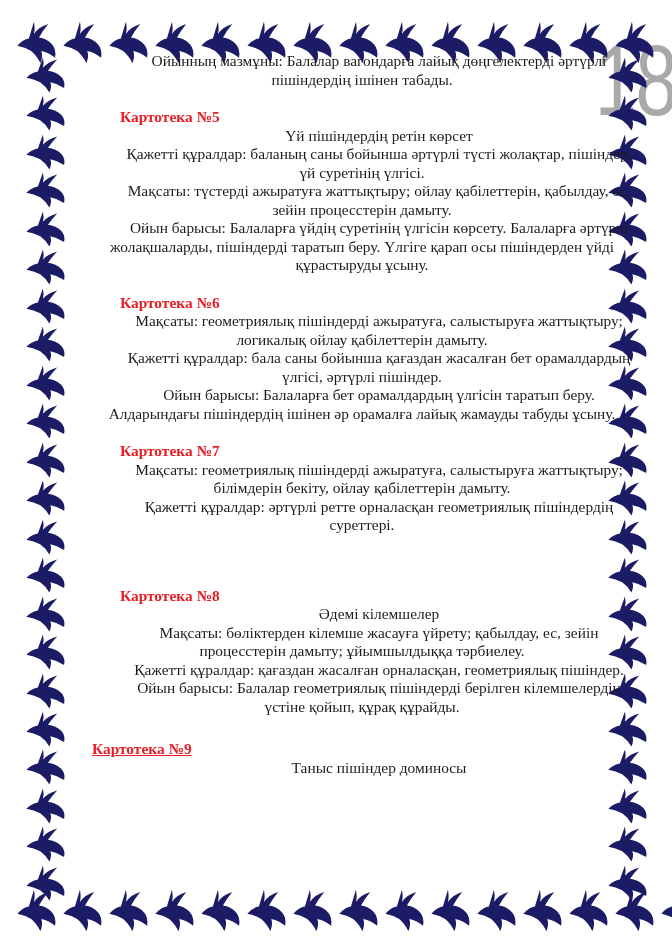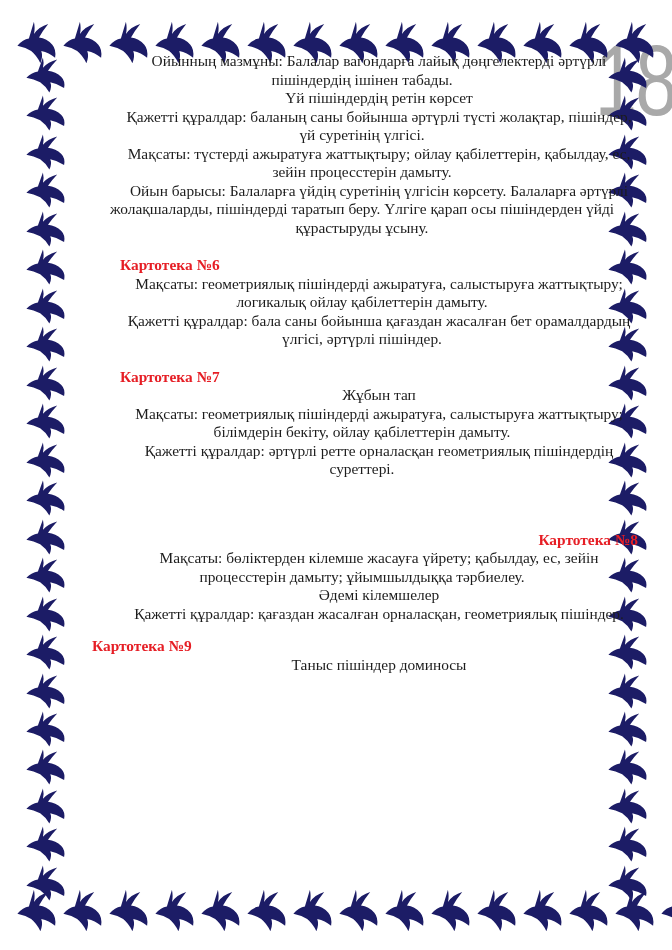--- a/index.html
+++ b/index.html
@@ -37,22 +37,22 @@
   
   .content{
     position:absolute;z-index:2;left:86px;top:52px;width:552px;
     font-size:15.4px;line-height:18.5px;color:var(--ink);
   }
   .content p{margin:0;}
   p.indent{text-indent:34px;text-align:center;}
   p.heading{
     color:var(--red);font-weight:bold;text-indent:34px;margin-top:19px;
   }
-  p.heading.gap-large{margin-top:52px;text-align:right;}
-  p.heading.gap-small{margin-top:14px;}
+  p.heading.gap-large{margin-top:52px;}
+  p.heading.gap-small{margin-top:24px;text-decoration:underline;}
   p.heading.flush{text-indent:6px;}
   .hidden-defs{position:absolute;width:0;height:0;overflow:hidden;}
 </style>
 </head>
 <body>
 
 <svg class="hidden-defs" aria-hidden="true">
   <symbol id="swallow" viewBox="0 0 100 100" preserveAspectRatio="none">
     <path d="M3,57 Q15,43 28,41 L39,4 Q42,20 39,31 Q50,15 70,9 Q58,24 50,39 Q67,41 79,55 Q88,66 85,84 Q72,73 55,69 Q59,81 53,96 Q45,79 33,69 Q19,60 3,57 Z"></path>
   </symbol>
@@ -286,41 +286,43 @@
       </svg>
       <svg class="bird" viewBox="0 0 100 100" preserveAspectRatio="none">
         <use href="#swallow"></use>
       </svg>
     </div>
 
   <div class="content">
     <p class="indent">Ойынның мазмұны: Балалар вагондарға лайық дөңгелектерді әртүрлі пішіндердің ішінен табады.</p>
     <div id="sections">
         <div>
+          <p class="heading">Картотека №5</p>
           <p class="indent">Үй пішіндердің ретін көрсет</p>
           <p class="indent">Қажетті құралдар: баланың саны бойынша әртүрлі түсті жолақтар, пішіндер, үй суретінің үлгісі.</p>
           <p class="indent">Мақсаты: түстерді ажыратуға жаттықтыру; ойлау қабілеттерін, қабылдау, ес, зейін процесстерін дамыту.</p>
           <p class="indent">Ойын барысы: Балаларға үйдің суретінің үлгісін көрсету. Балаларға әртүрлі жолақшаларды, пішіндерді таратып беру. Үлгіге қарап осы пішіндерден үйді құрастыруды ұсыну.</p>
         </div>
         <div>
           <p class="heading">Картотека №6</p>
           <p class="indent">Мақсаты: геометриялық пішіндерді ажыратуға, салыстыруға жаттықтыру; логикалық ойлау қабілеттерін дамыту.</p>
           <p class="indent">Қажетті құралдар: бала саны бойынша қағаздан жасалған бет орамалдардың үлгісі, әртүрлі пішіндер.</p>
+          <p class="indent">Ойын барысы: Балаларға бет орамалдардың үлгісін таратып беру. Алдарындағы пішіндердің ішінен әр орамалға лайық жамауды табуды ұсыну.</p>
         </div>
         <div>
           <p class="heading">Картотека №7</p>
-          <p class="indent">Жұбын тап</p>
           <p class="indent">Мақсаты: геометриялық пішіндерді ажыратуға, салыстыруға жаттықтыру; білімдерін бекіту, ойлау қабілеттерін дамыту.</p>
           <p class="indent">Қажетті құралдар: әртүрлі ретте орналасқан геометриялық пішіндердің суреттері.</p>
         </div>
         <div>
           <p class="heading gap-large">Картотека №8</p>
+          <p class="indent">Әдемі кілемшелер</p>
           <p class="indent">Мақсаты: бөліктерден кілемше жасауға үйрету; қабылдау, ес, зейін процесстерін дамыту; ұйымшылдыққа тәрбиелеу.</p>
-          <p class="indent">Әдемі кілемшелер</p>
           <p class="indent">Қажетті құралдар: қағаздан жасалған орналасқан, геометриялық пішіндер.</p>
+          <p class="indent">Ойын барысы: Балалар геометриялық пішіндерді берілген кілемшелердің үстіне қойып, құрақ құрайды.</p>
         </div>
         <div>
           <p class="heading gap-small flush">Картотека №9</p>
           <p class="indent">Таныс пішіндер доминосы</p>
         </div>
       </div>
   </div>
 </div>
 
 </body></html>

